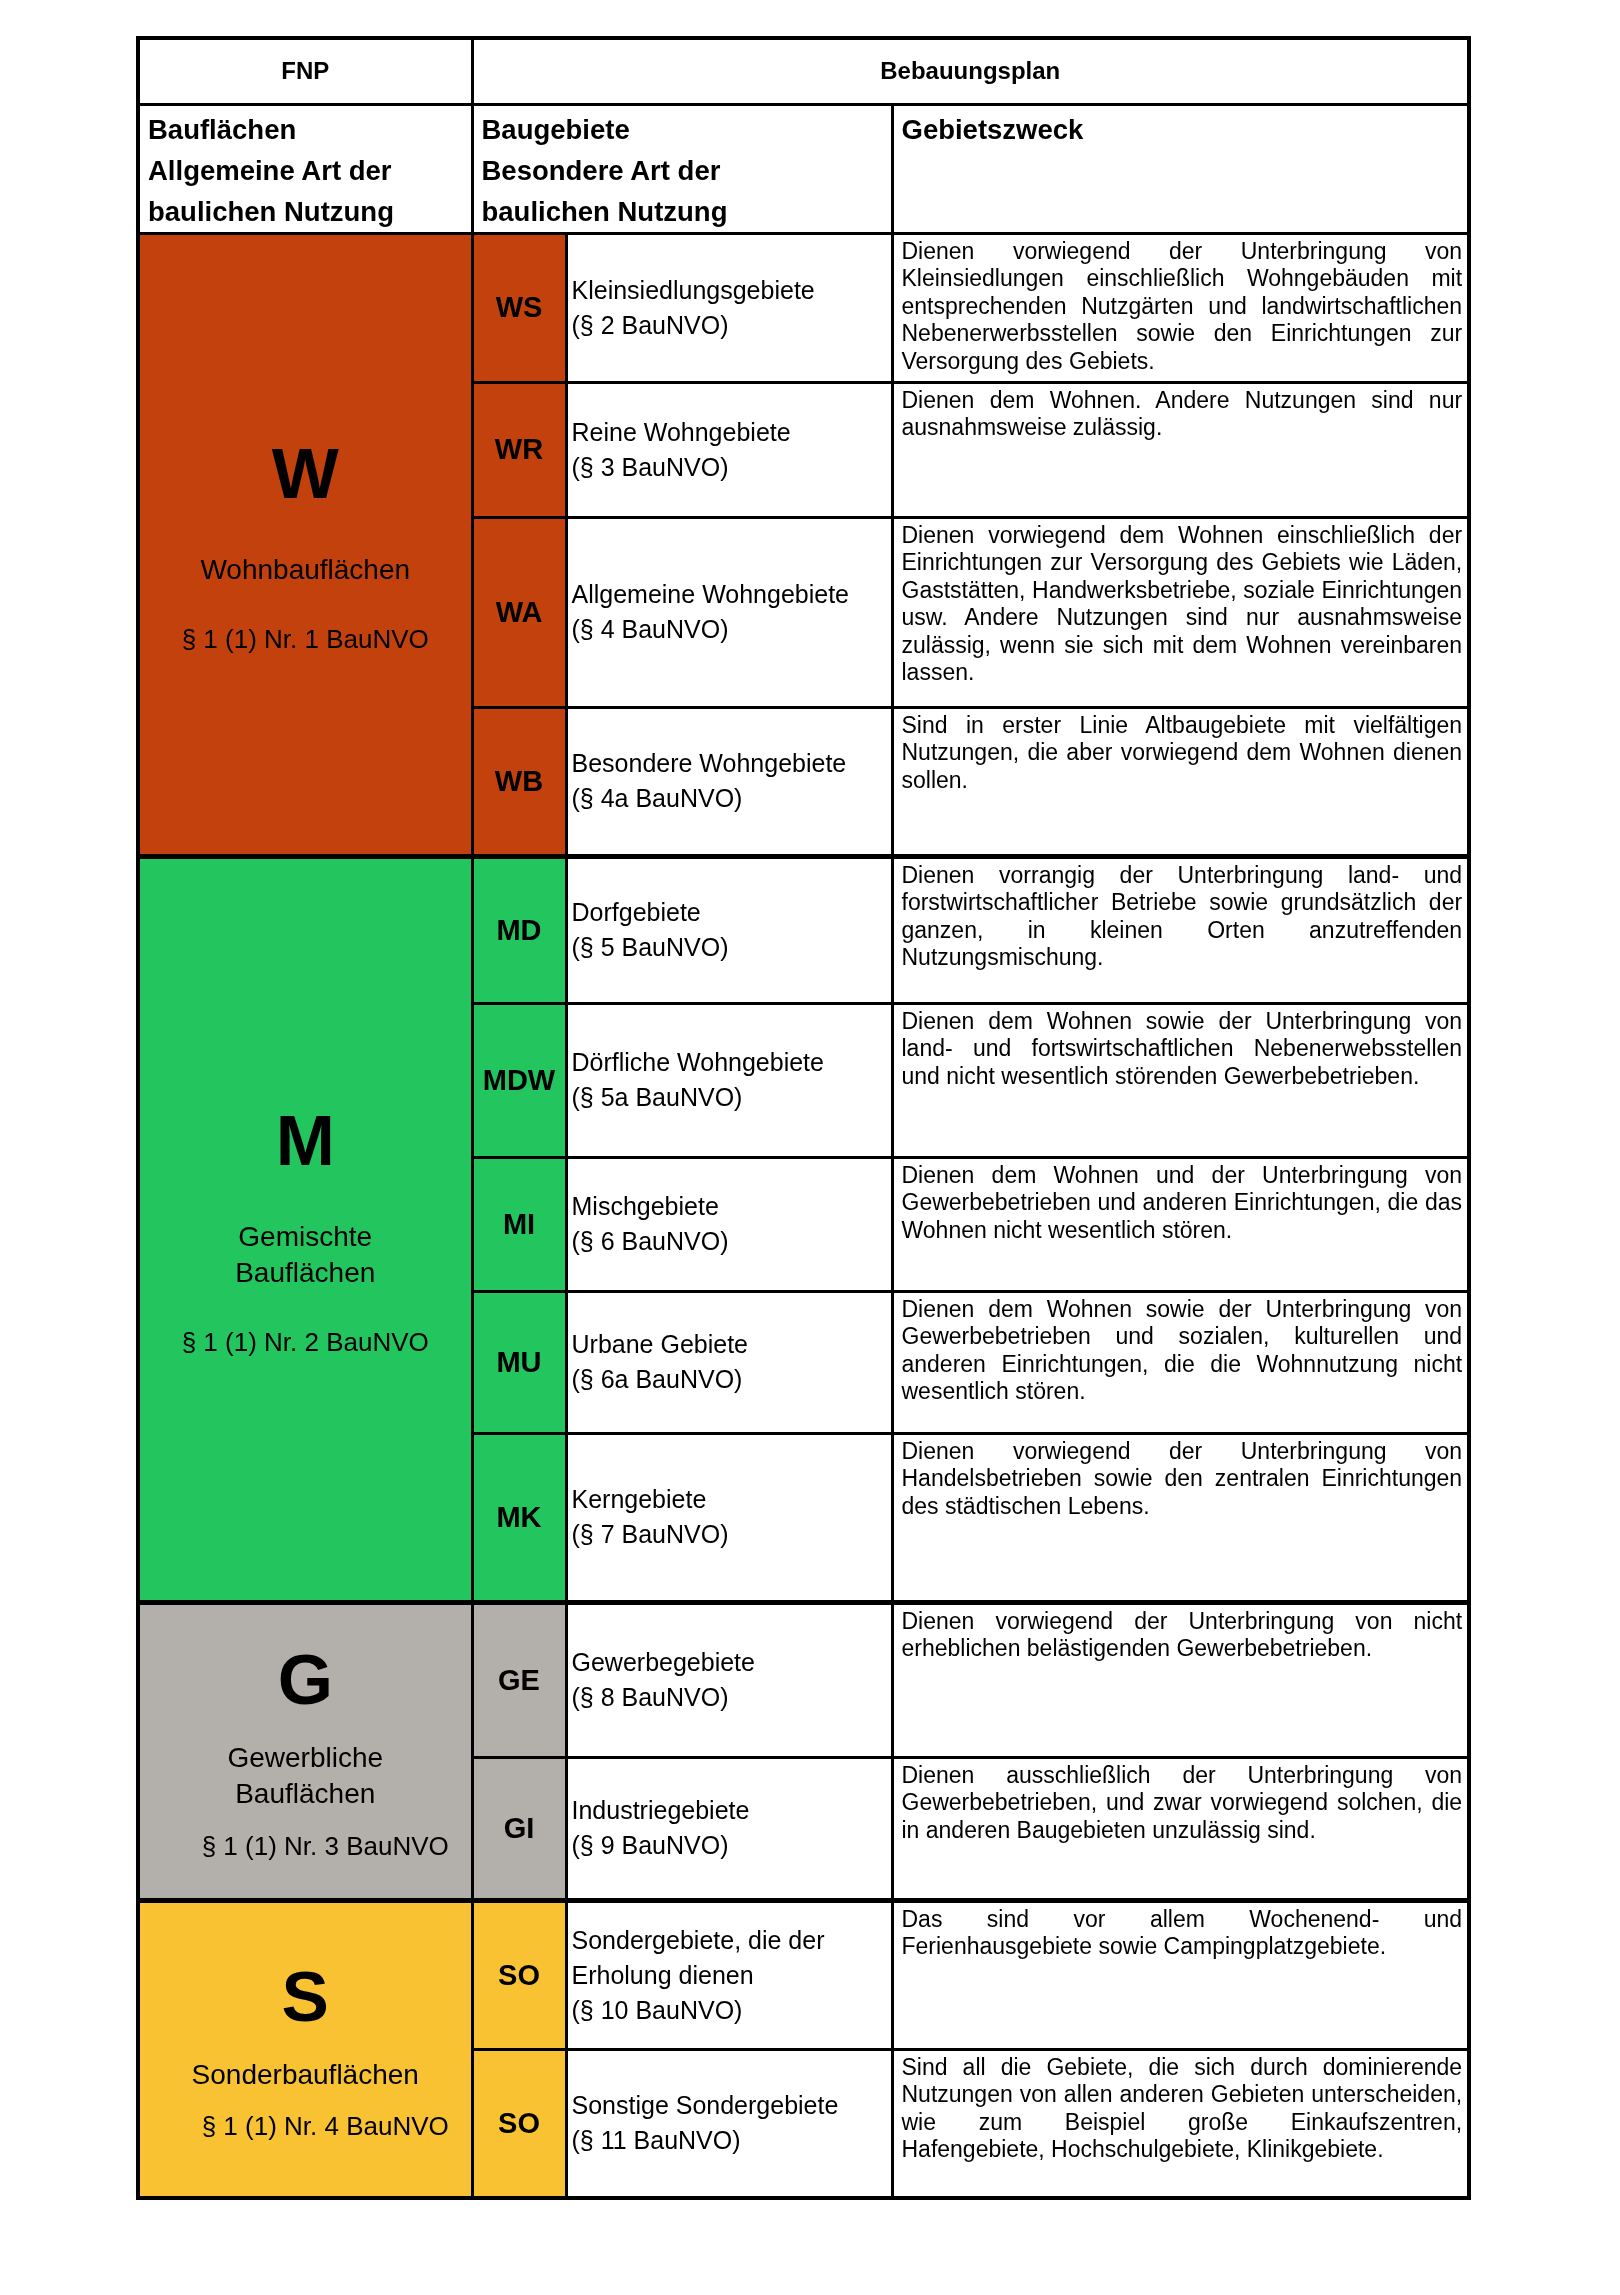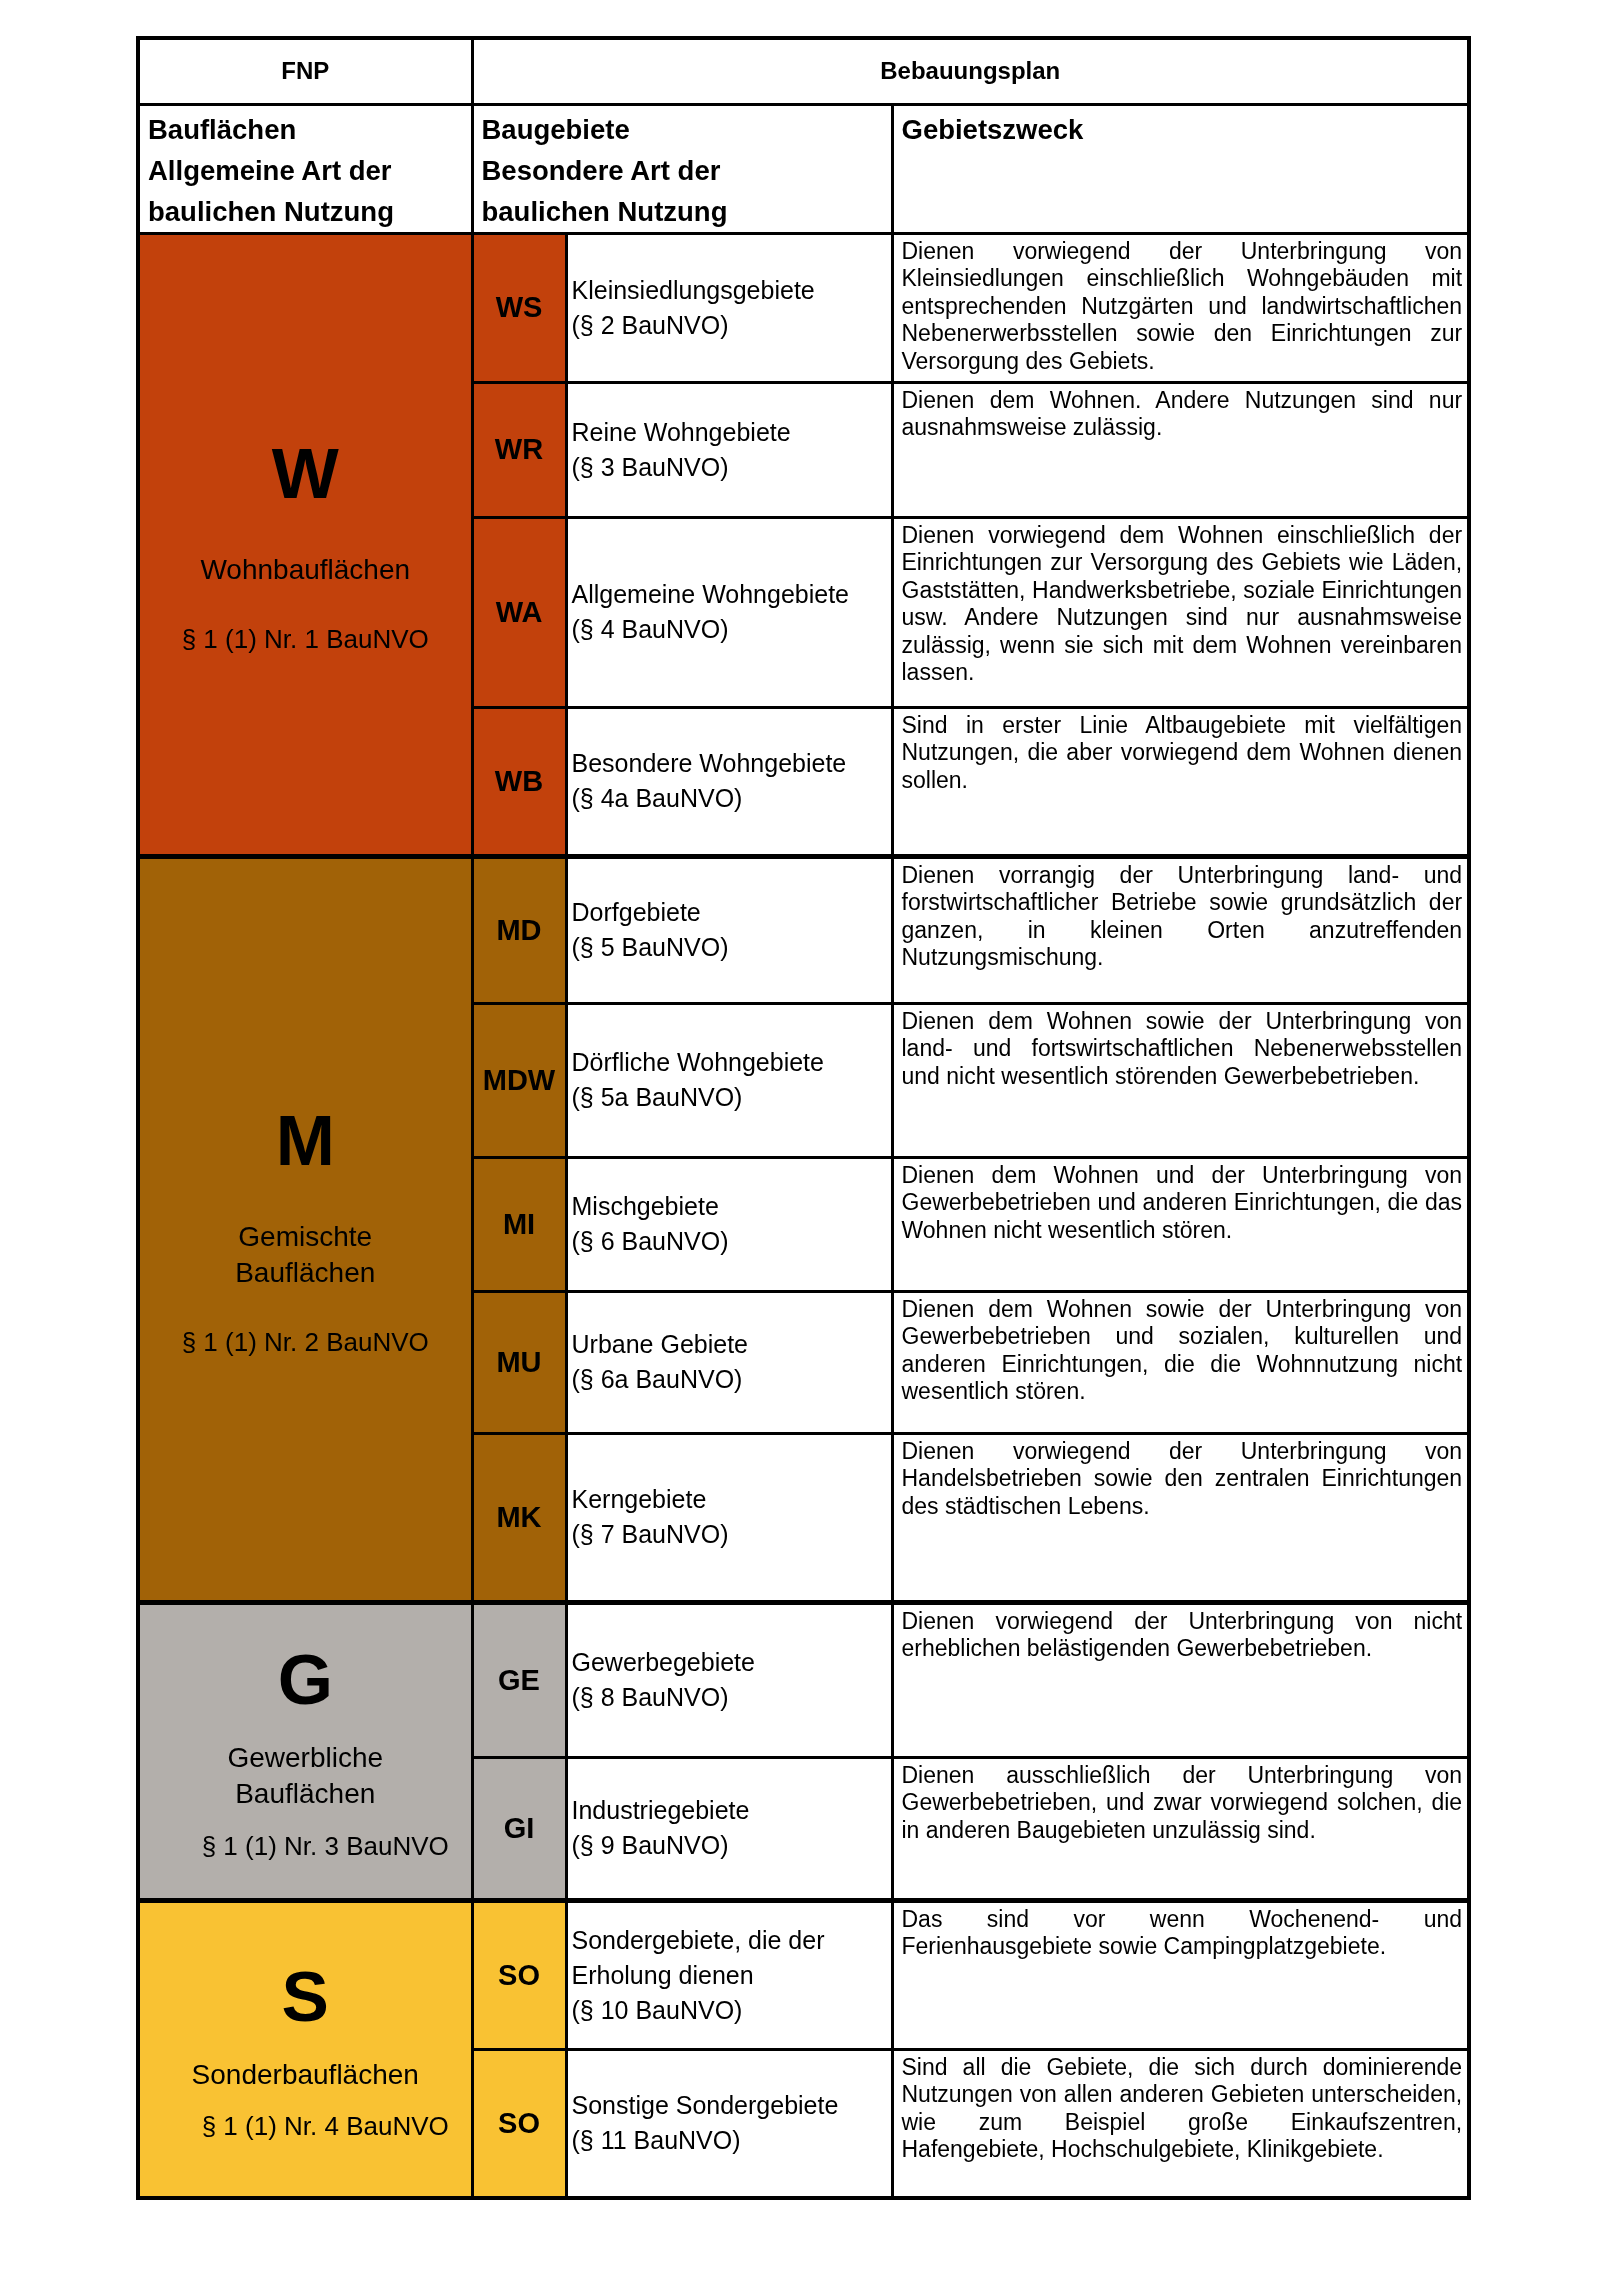--- a/index.html
+++ b/index.html
@@ -59,21 +59,21 @@
   td.name .cell-title{white-space:pre-line;}
   
   td.zweck{
     vertical-align:top;text-align:justify;
     font-size:23px;line-height:27.5px;
     padding:3.2px 4.9px 3.2px 8px;
   }
 
   
   .bg-w{background:#c2410c;}
-  .bg-m{background:#a16207;}
+  .bg-m{background:#22c55e;}
   .bg-g{background:#B3AFAB;}
   .bg-s{background:#F9C233;}
 </style>
 </head>
 <body>
 
 <table class="fnp">
   <colgroup>
     <col style="width:334px">
     <col style="width:94px">
@@ -210,21 +210,21 @@
       <div class="big-letter">S</div>
       <div class="sec-name">Sonderbauflächen</div>
       <div class="sec-ref">§ 1 (1) Nr. 4 BauNVO</div>
     </td>
     <td class="code bg-s">SO</td>
     <td class="name">
       <div class="cell-title">Sondergebiete, die der
 Erholung dienen</div>
       <div class="cell-ref">(§ 10 BauNVO)</div>
     </td>
-    <td class="zweck">Das sind vor wenn Wochenend- und Ferienhausgebiete sowie Campingplatzgebiete.</td>
+    <td class="zweck">Das sind vor allem Wochenend- und Ferienhausgebiete sowie Campingplatzgebiete.</td>
   </tr>
   <tr style="height:149px">
     <td class="code bg-s">SO</td>
     <td class="name">
       <div class="cell-title">Sonstige Sondergebiete</div>
       <div class="cell-ref">(§ 11 BauNVO)</div>
     </td>
     <td class="zweck">Sind all die Gebiete, die sich durch dominierende Nutzungen von allen anderen Gebieten unterscheiden, wie zum Beispiel große Einkaufszentren, Hafengebiete, Hochschulgebiete, Klinikgebiete.</td>
   </tr>
 </tbody>

